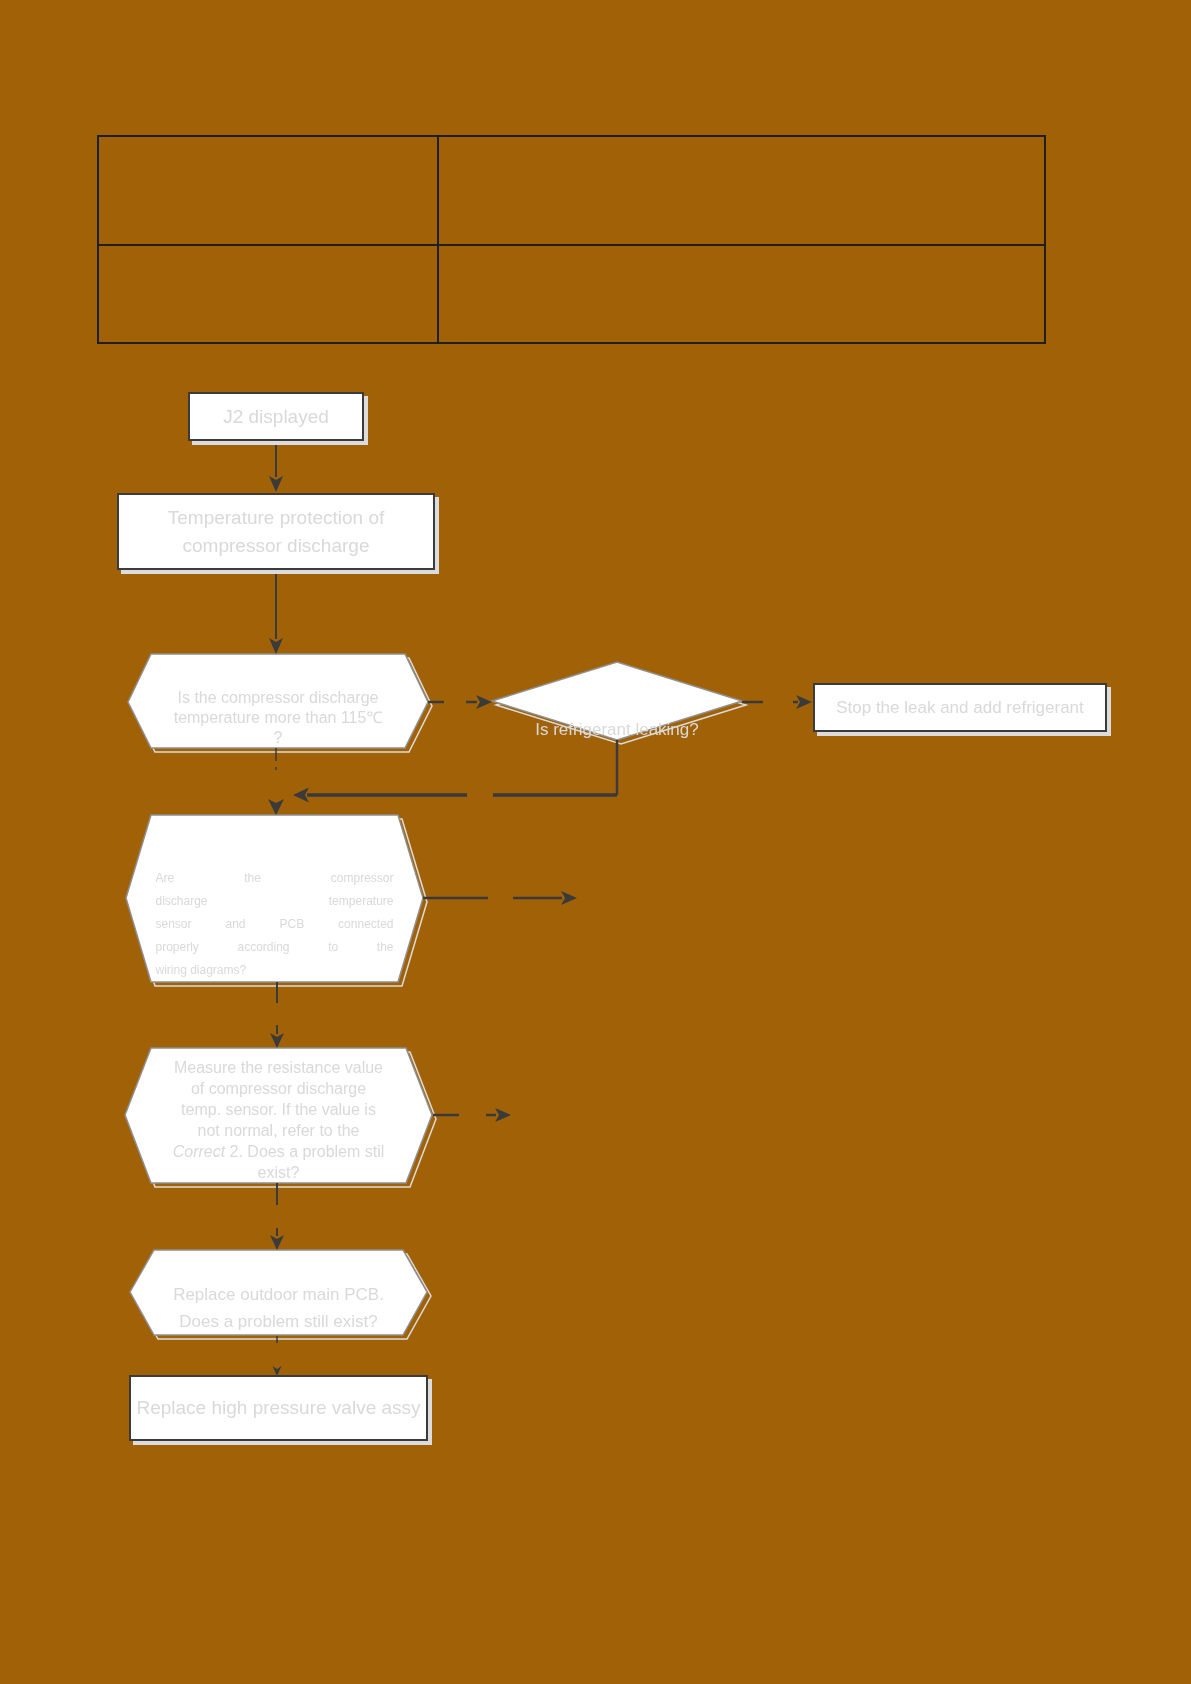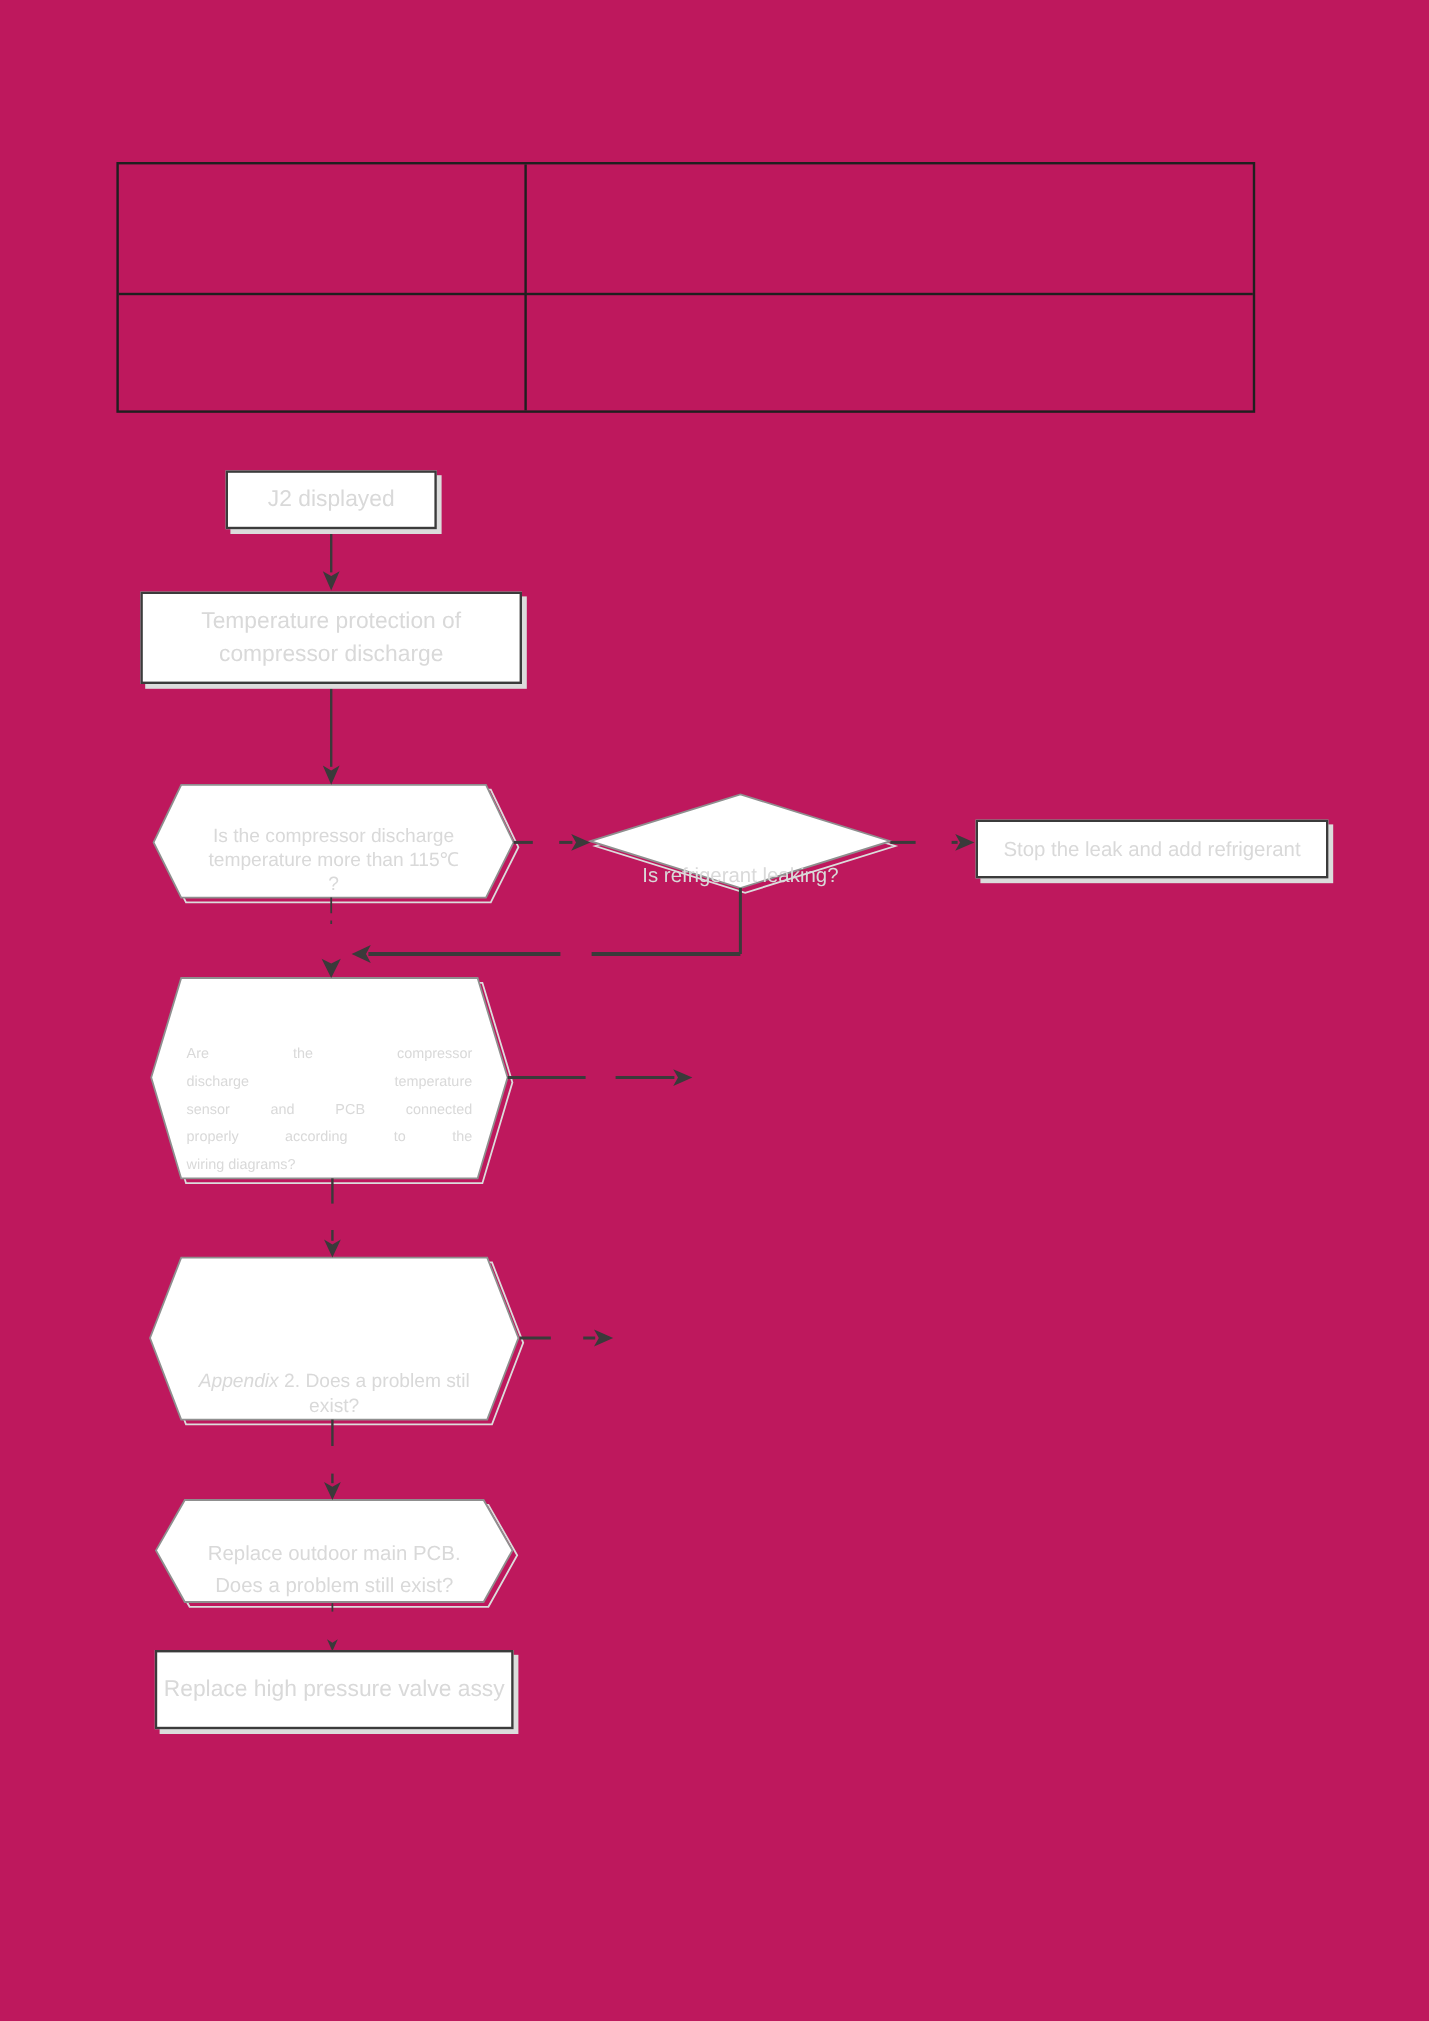--- a/index.html
+++ b/index.html
@@ -1,16 +1,16 @@
 <!DOCTYPE html>
 <html><head>
 <meta charset="utf-8">
 <style>
   html,body{margin:0;padding:0;background:#fff;}
-  #page{position:relative;width:1191px;height:1684px;background:#be185d;overflow:hidden;
+  #page{position:relative;width:1191px;height:1684px;background:#a16207;overflow:hidden;
         font-family:"Liberation Sans",sans-serif;}
   
   .tbl{position:absolute;left:97px;top:135px;width:945px;height:205px;border:2px solid #1f1f1f;}
   .tbl .vline{position:absolute;left:338px;top:0;width:2px;height:100%;background:#1f1f1f;}
   .tbl .hline{position:absolute;left:0;top:107px;width:100%;height:2px;background:#1f1f1f;}
   .tbl .cell{position:absolute;}
   
   #connectors{position:absolute;left:0;top:0;width:1191px;height:1684px;}
   
   .rbox{position:absolute;box-sizing:border-box;border:2px solid #3b3b3b;background:#fff;
@@ -140,21 +140,27 @@
         <div>Are the compressor</div>
         <div>discharge temperature</div>
         <div>sensor and PCB connected</div>
         <div>properly according to the</div>
         <div>wiring diagrams?</div>
       </div>
   </div>
 
   <div class="shape-text hex3-t" style="left:125px;top:1048px;width:307px;height:135px;">
     <div>
-      <div class="line"><i>Appendix</i><span> 2. Does a problem stil</span></div>
+      <div>
+          <div>Measure the resistance value</div>
+          <div>of compressor discharge</div>
+          <div>temp. sensor. If the value is</div>
+          <div>not normal, refer to the</div>
+        </div>
+      <div class="line"><i>Correct</i><span> 2. Does a problem stil</span></div>
       <div class="line">exist?</div>
     </div>
   </div>
 
   <div class="shape-text hex4-t" style="left:130px;top:1250px;width:297px;height:85px;">
     <div class="lines-c">
         <div>Replace outdoor main PCB.</div>
         <div>Does a problem still exist?</div>
       </div>
   </div>

